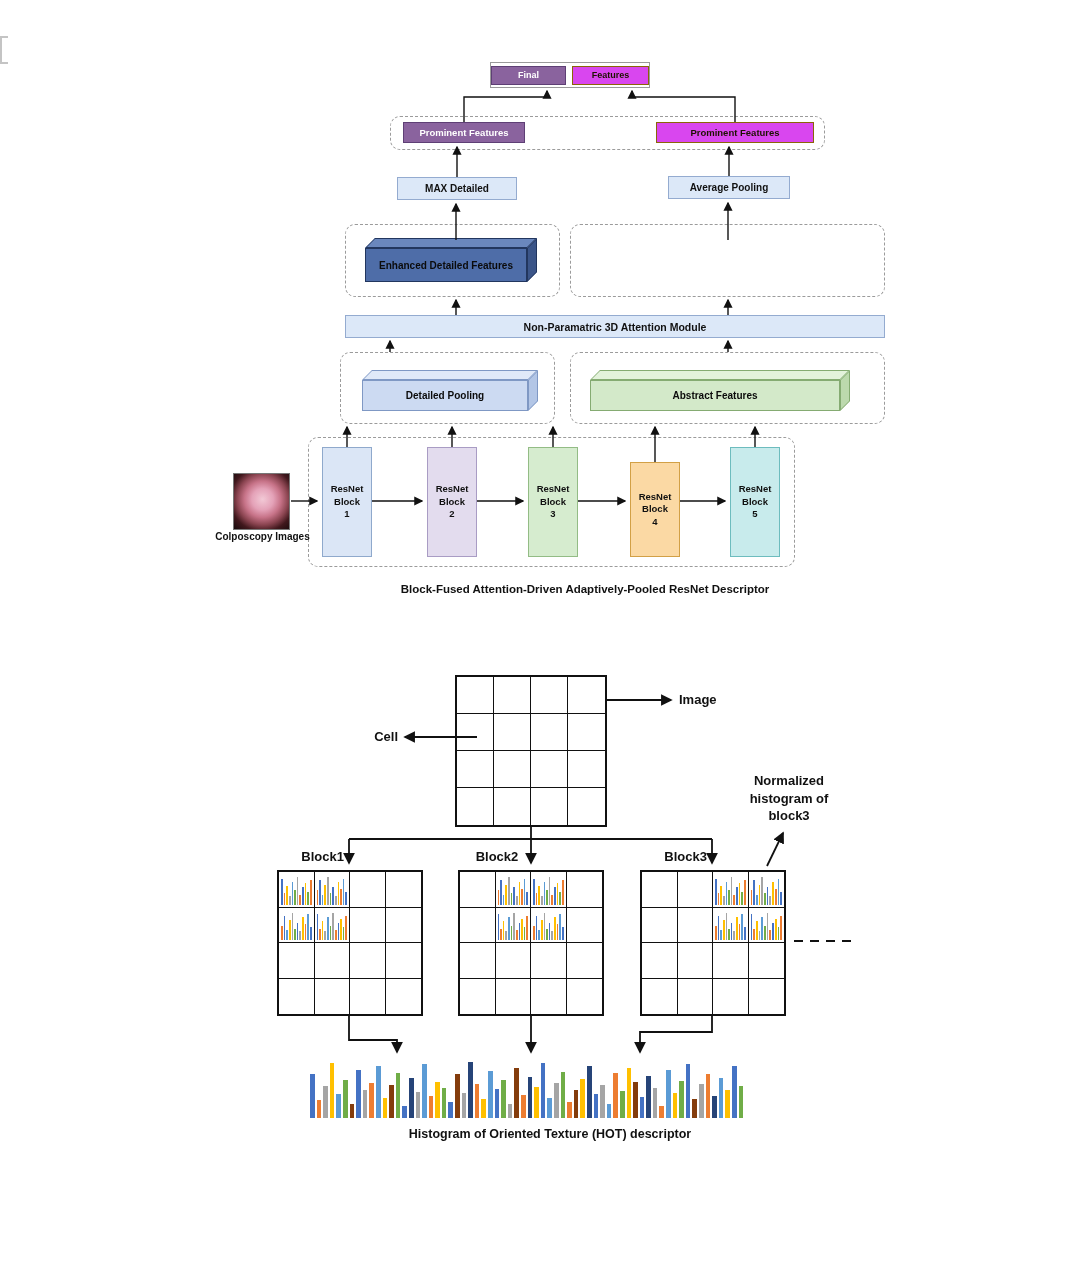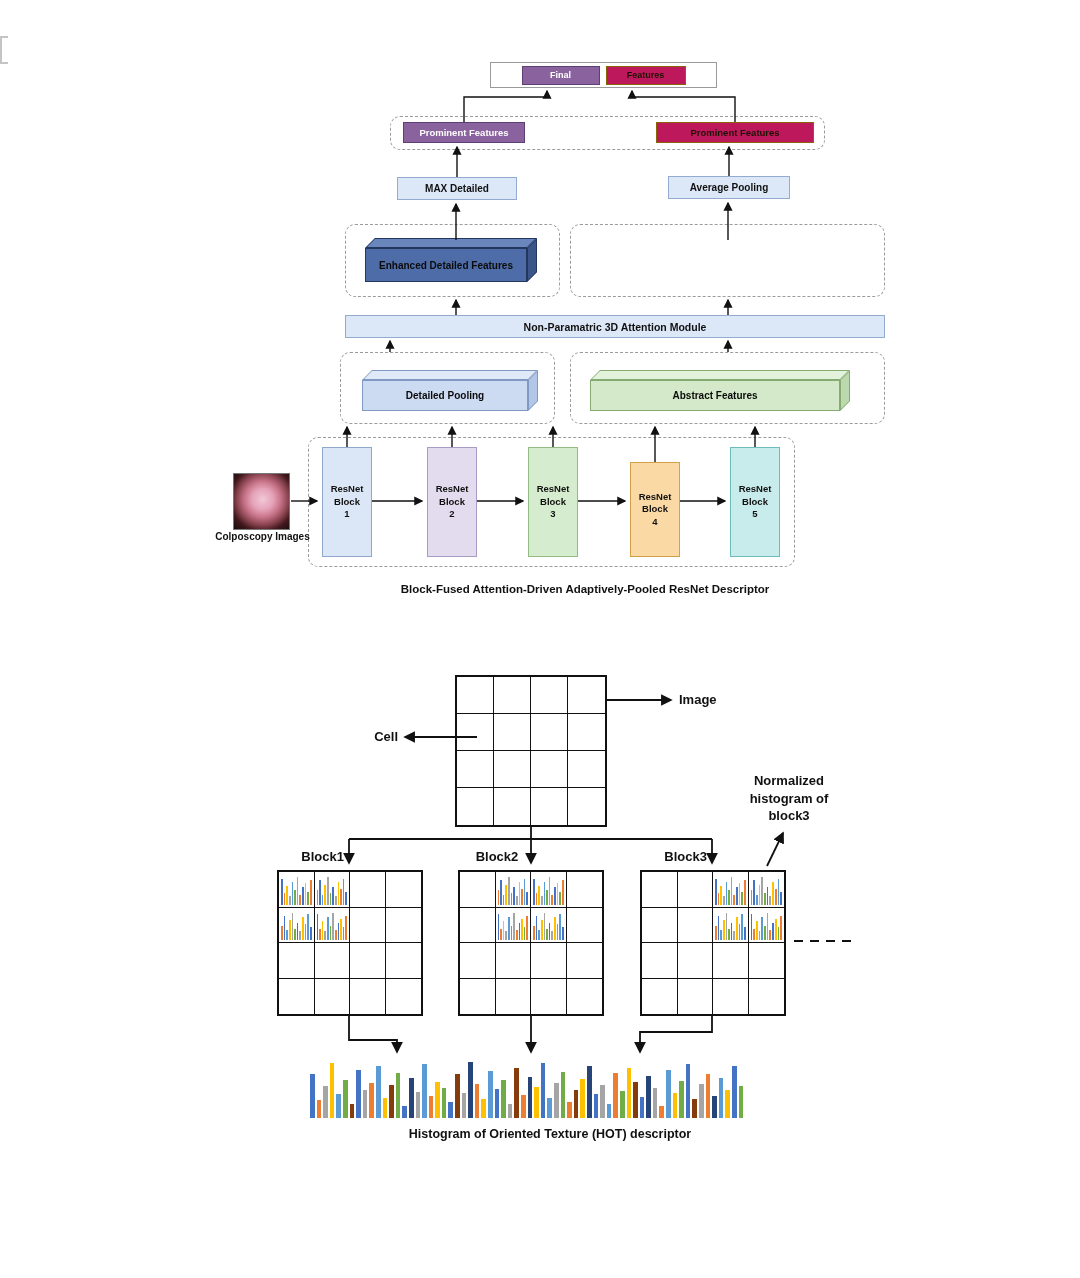--- a/index.html
+++ b/index.html
@@ -4,21 +4,21 @@
 <style>
   html,body{margin:0;padding:0;background:#fff;}
   #canvas{position:relative;width:1080px;height:1278px;background:#ffffff;overflow:hidden;
           font-family:"Liberation Sans",sans-serif;color:#111;}
   .artifact{position:absolute;left:0;top:36px;width:6px;height:24px;
             border-left:2px solid #c4c4c4;border-top:2px solid #c4c4c4;border-bottom:2px solid #c4c4c4;}
   .dashed-box{position:absolute;border:1.6px dashed #9b9b9b;border-radius:10px;box-sizing:border-box;}
   .label-box{position:absolute;display:flex;align-items:center;justify-content:center;text-align:center;
              font-weight:700;font-size:9.5px;box-sizing:border-box;z-index:2;}
   .purple{background:#8a639e;border:1.2px solid #5e3f75;color:#ffffff;}
-  .gold{background:#be185d;border:1.2px solid #8a6508;color:#1d1200;}
+  .gold{background:#d946ef;border:1.2px solid #8a6508;color:#1d1200;}
   .blue{background:#dce8f8;border:1.4px solid #94abd0;color:#111;font-size:10px;}
   .attention{font-size:10.5px;}
   .final-box{position:absolute;background:#fff;border:1.2px solid #9a9a9a;display:flex;align-items:center;
              justify-content:center;gap:6px;box-sizing:border-box;z-index:2;}
   .chip{display:inline-flex;align-items:center;justify-content:center;height:17px;font-size:9px;font-weight:700;}
   .chip.purple{width:76px;}
   .chip.gold{width:78px;}
   .box3d{position:absolute;z-index:2;}
   .box3d .face-front{position:absolute;left:0;top:0;width:100%;height:100%;background:var(--face);
                      border:1.5px solid var(--bc);box-sizing:border-box;display:flex;align-items:center;
@@ -47,21 +47,21 @@
   .bighist .bar{flex:0 0 auto;width:4.6px;}
   #arrows{position:absolute;left:0;top:0;z-index:10;pointer-events:none;}
 </style>
 </head>
 <body>
 
 <div id="canvas">
 
   <div class="artifact"></div>
 
-  <div class="final-box" style="left:490px;top:62px;width:227px;height:26px;">
+  <div class="final-box" style="left:490px;top:62px;width:160px;height:26px;">
     <span class="chip purple">Final</span>
     <span class="chip gold">Features</span>
   </div>
 
   <div class="dashed-box" style="left:390px;top:116px;width:435px;height:34px;"></div>
   <div class="label-box purple" style="left:403px;top:122px;width:122px;height:21px;">Prominent Features</div>
   <div class="label-box gold" style="left:656px;top:122px;width:158px;height:21px;">Prominent Features</div>
 
   <div class="label-box blue" style="left:397px;top:177px;width:120px;height:23px;">MAX Detailed</div>
   <div class="label-box blue" style="left:668px;top:176px;width:122px;height:23px;">Average Pooling</div>

